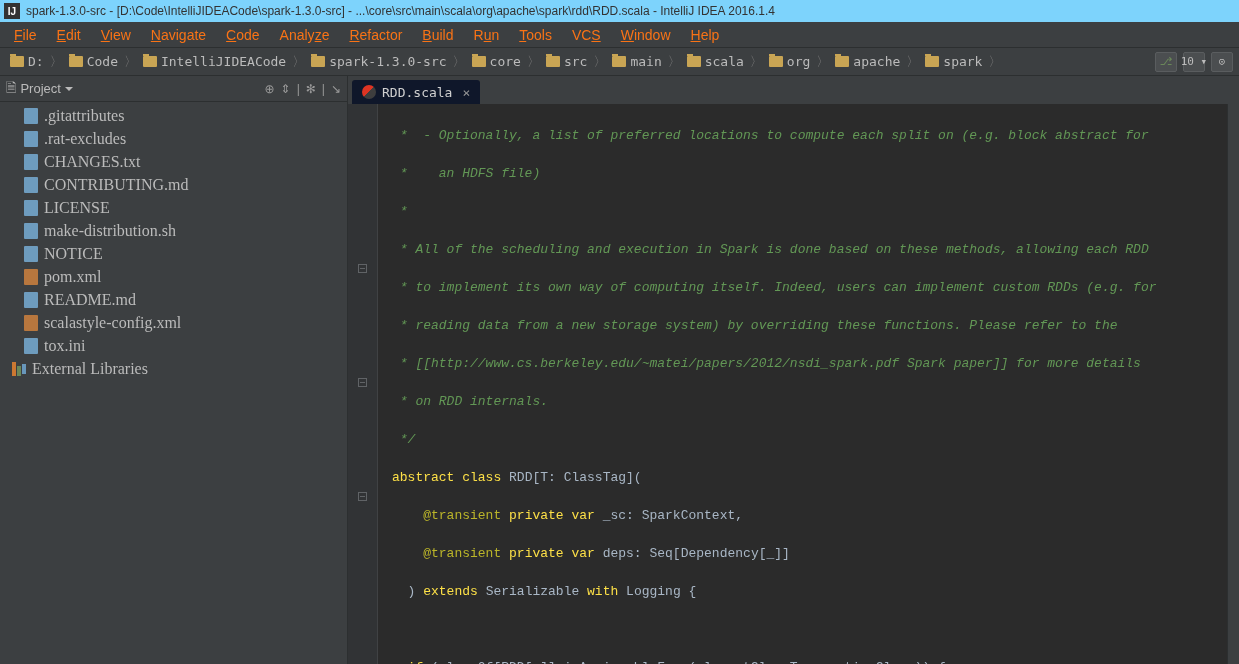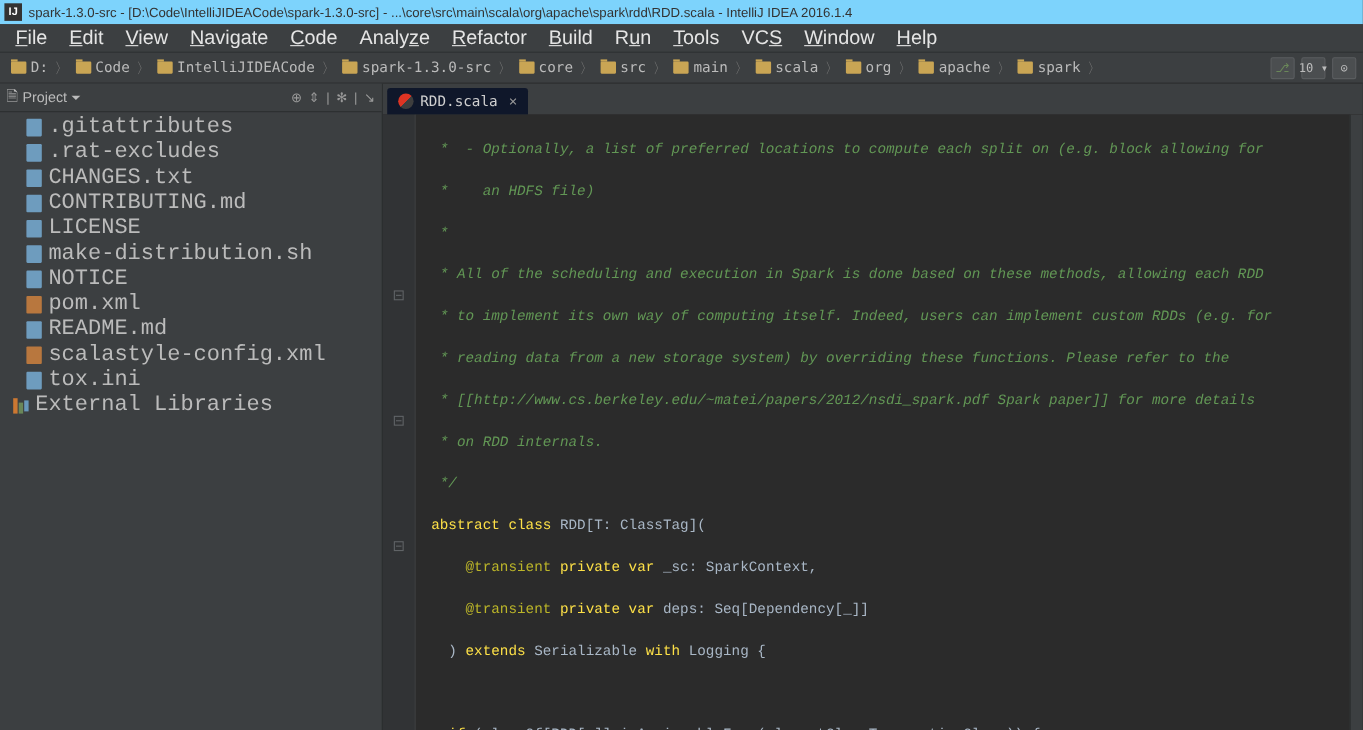--- a/index.html
+++ b/index.html
@@ -37,23 +37,23 @@
     .menu-bar {
       background: #3c3f41;
       height: 26px;
       display: flex;
       align-items: center;
       padding: 0 6px;
       gap: 4px;
       border-bottom: 1px solid #2c2f30;
     }
     .menu-bar span {
-      color: #e5e5e5;
+      color: #f97316;
       padding: 3px 8px;
-      font-size: 18px;
+      font-size: 14px;
       cursor: pointer;
     }
     .menu-bar span u { text-decoration: underline; }
     .breadcrumb-bar {
       background: #3c3f41;
       height: 28px;
       display: flex;
       align-items: center;
       padding: 0 6px;
       border-bottom: 1px solid #2c2f30;
@@ -129,22 +129,22 @@
     }
     .project-header .tool-icons {
       display: flex;
       gap: 6px;
       color: #999;
       font-size: 12px;
     }
     .project-tree {
       flex: 1;
       overflow: auto;
-      font-family: Liberation Mono, monospace;
-      font-size: 20px;
+      font-family: Liberation Serif, serif;
+      font-size: 16px;
       padding-top: 2px;
     }
     .tree-item {
       height: 23px;
       display: flex;
       align-items: center;
       padding-left: 24px;
       gap: 6px;
       color: #bbbbbb;
     }
@@ -467,21 +467,21 @@
           <div class="gutter-item"></div>
           <div class="gutter-item"></div>
         <div class="gutter-item"></div>
           <div class="gutter-item"></div>
           <div class="gutter-item"></div>
         <div class="gutter-item"></div>
           <div class="gutter-item"></div>
           <div class="gutter-item"></div>
       </div>
       <div class="code-lines">
-<div class="code-line"><span class="c-comment"> *  - Optionally, a list of preferred locations to compute each split on (e.g. block allowing for</span></div>
+<div class="code-line"><span class="c-comment"> *  - Optionally, a list of preferred locations to compute each split on (e.g. block abstract for</span></div>
 <div class="code-line"><span class="c-comment"> *    an HDFS file)</span></div>
 <div class="code-line"><span class="c-comment"> *</span></div>
 <div class="code-line"><span class="c-comment"> * All of the scheduling and execution in Spark is done based on these methods, allowing each RDD</span></div>
 <div class="code-line"><span class="c-comment"> * to implement its own way of computing itself. Indeed, users can implement custom RDDs (e.g. for</span></div>
 <div class="code-line"><span class="c-comment"> * reading data from a new storage system) by overriding these functions. Please refer to the</span></div>
 <div class="code-line"><span class="c-comment"> * [[http://www.cs.berkeley.edu/~matei/papers/2012/nsdi_spark.pdf Spark paper]] for more details</span></div>
 <div class="code-line"><span class="c-comment"> * on RDD internals.</span></div>
 <div class="code-line"><span class="c-comment"> */</span></div>
 <div class="code-line"><span class="c-keyword">abstract class </span><span class="c-type">RDD[T: ClassTag](</span></div>
 <div class="code-line"><span class="c-annotation">    @transient </span><span class="c-keyword">private var </span><span class="c-type">_sc: SparkContext,</span></div>

